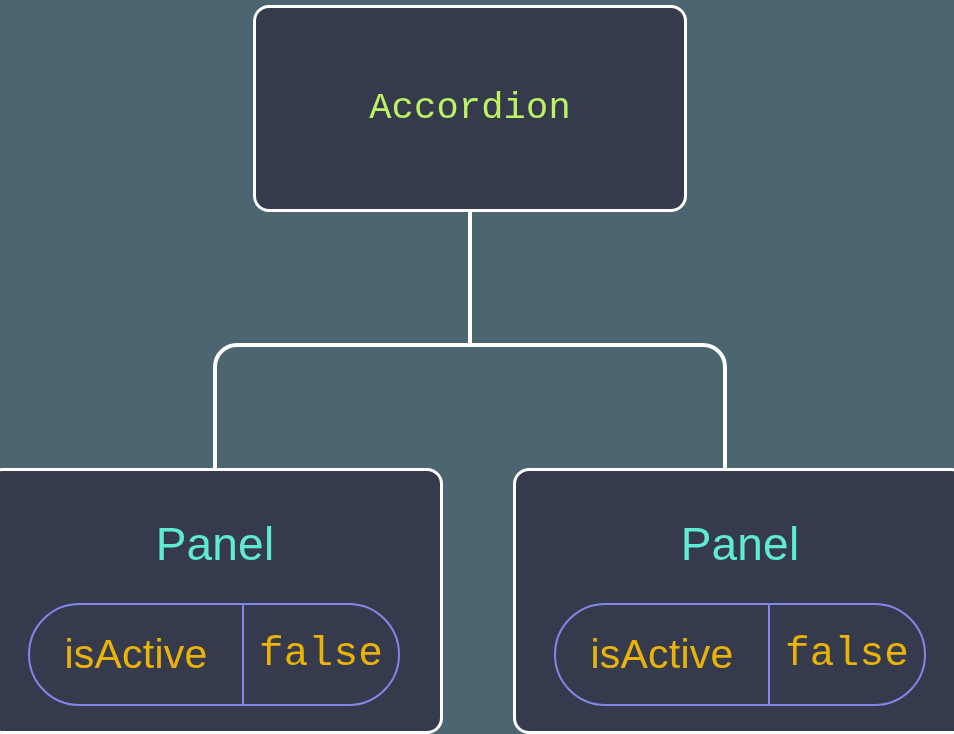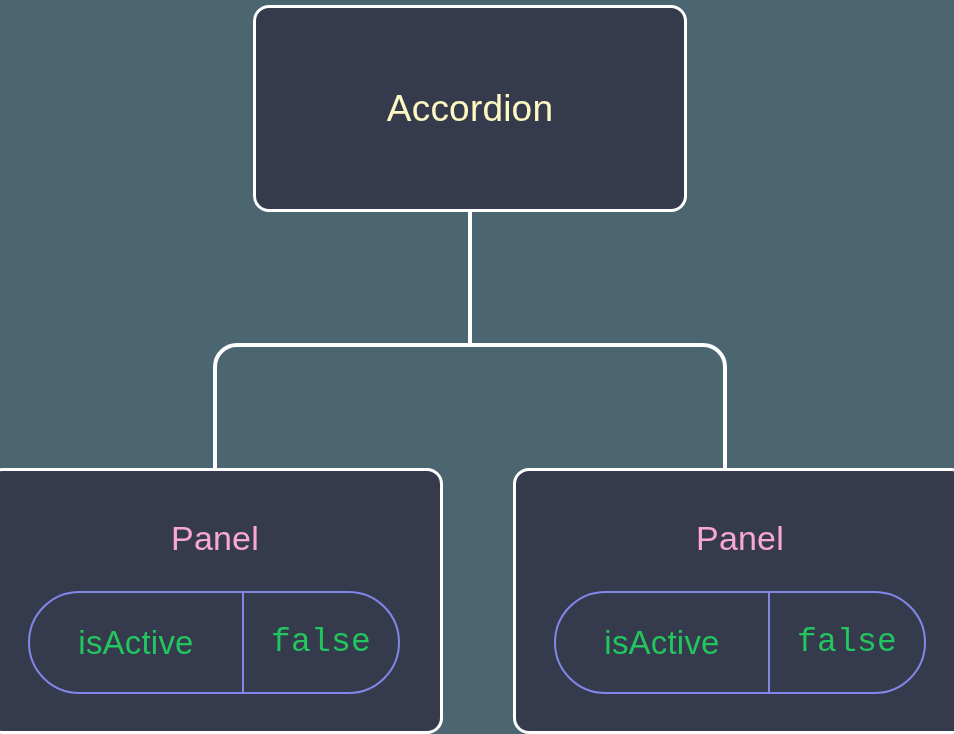--- a/index.html
+++ b/index.html
@@ -46,47 +46,48 @@
 
   .node-root {
     left: 253px;
     top: 5px;
     width: 434px;
     height: 207px;
     justify-content: center;
   }
 
   .node-title-root {
-    color: #fef9c3;
+    color: #bef264;
     font-size: 37px;
     font-weight: 400;
     letter-spacing: 0.2px;
     line-height: 1;
+    font-family: Liberation Mono, monospace;
   }
 
   .node-panel {
     top: 468px;
     height: 266px;
     justify-content: flex-start;
     padding-top: 50px;
   }
 
   .node-panel-left {
     left: -13px;
     width: 456px;
   }
 
   .node-panel-right {
     left: 513px;
     width: 454px;
   }
 
   .node-title-panel {
-    color: #f9a8d4;
-    font-size: 34px;
+    color: #5eead4;
+    font-size: 46px;
     font-weight: 400;
     letter-spacing: 0.2px;
     line-height: 1;
   }
 
   
   .prop-pill {
     box-sizing: border-box;
     margin-top: 36px;
     height: 103px;
@@ -95,22 +96,22 @@
     border-radius: 52px;
     display: flex;
     align-items: stretch;
     background: transparent;
   }
 
   .prop-cell {
     display: flex;
     align-items: center;
     justify-content: center;
-    color: #22c55e;
-    font-size: 33px;
+    color: #eab308;
+    font-size: 41px;
     font-weight: 400;
     line-height: 1;
     letter-spacing: 0.2px;
   }
 
   .prop-key {
     flex: 0 0 212px;
   }
 
   .prop-divider {

